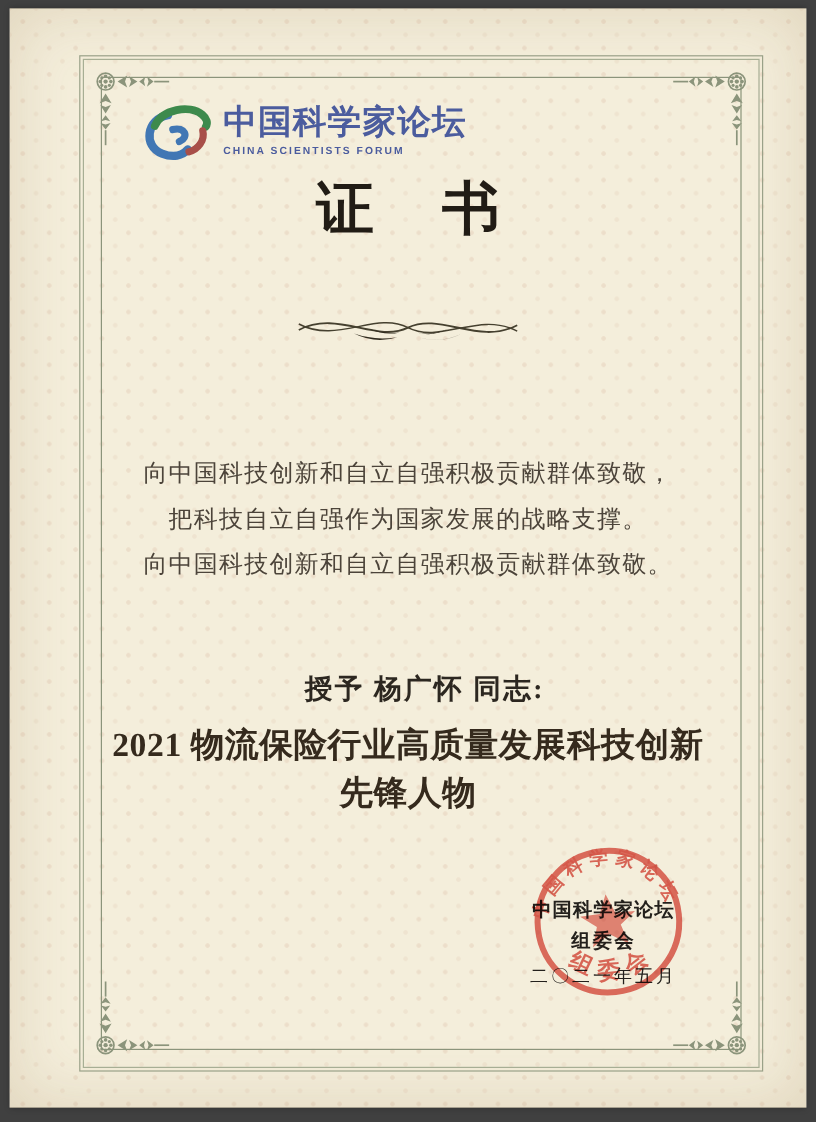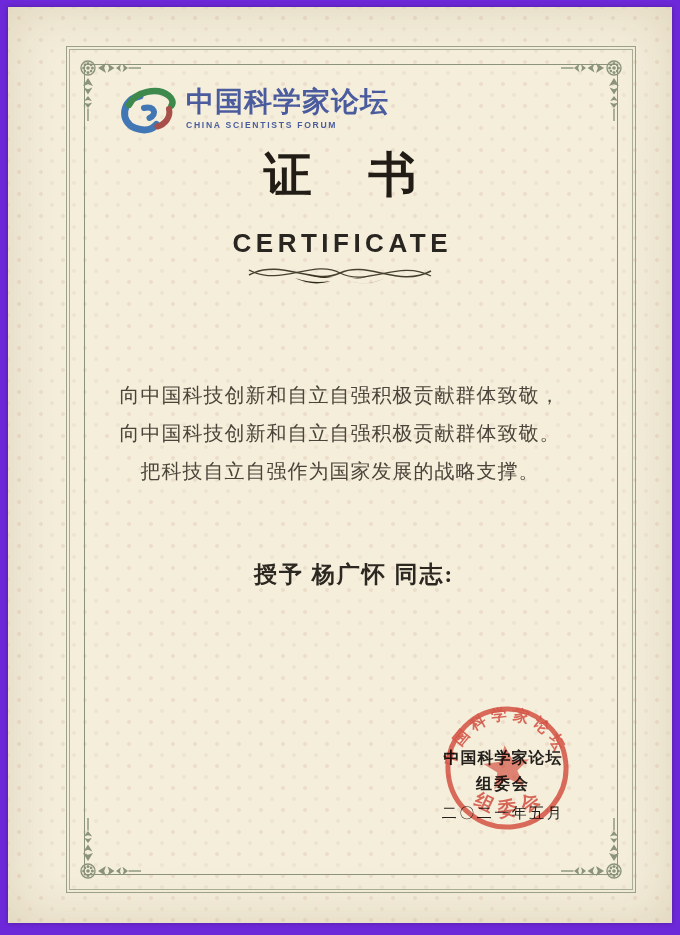--- a/index.html
+++ b/index.html
@@ -1,17 +1,17 @@
 <!DOCTYPE html>
 <html><head>
 <meta charset="utf-8">
 <style>
   html,body{margin:0;padding:0;}
   body{background:#ffffff;font-family:"Liberation Serif", serif;}
-  .stage{position:relative;width:680px;height:935px;background:#6d28d9;overflow:hidden;}
+  .stage{position:relative;width:680px;height:935px;background:#404040;overflow:hidden;}
   .paper{
     position:absolute;left:8px;top:7px;width:664px;height:916px;
     background-color:#f4eedb;
     background-image:
       radial-gradient(circle, rgba(205,160,135,0.20) 1.6px, transparent 2.2px),
       radial-gradient(circle, rgba(205,160,135,0.13) 1.6px, transparent 2.2px);
     background-size:22px 22px,22px 22px;
     background-position:0 0,11px 11px;
     box-shadow: inset 0 0 55px rgba(150,120,75,0.22), 0 0 5px rgba(0,0,0,0.28);
   }
@@ -139,40 +139,43 @@
         <path d="M15,21 C21,7 44,3 54.5,11.5 C58.5,14.8 59.5,18.5 57.5,21.5" fill="none" stroke="#3d8a4c" stroke-width="6.5" stroke-linecap="round"></path>
         <path d="M55,25 C57,33 51,40.5 43.5,42.5" fill="none" stroke="#a84f49" stroke-width="6" stroke-linecap="round"></path>
       </svg>
       <div class="logo-text">
         <div class="logo-cn">中国科学家论坛</div>
         <div class="logo-en">CHINA SCIENTISTS FORUM</div>
       </div>
     </div>
 
     <div class="cert-title">证 书</div>
-    <div class="cert-en">CERTIFICATE</div>
 
     <svg class="flourish" width="186" height="40" viewBox="0 0 186 40">
       <path d="M2,21 C34,4 66,32 93,19 C120,6 152,34 184,17" fill="none" stroke="#45402f" stroke-width="1.5"></path>
       <path d="M2,16 C34,33 66,5 93,19 C120,33 152,5 184,22" fill="none" stroke="#45402f" stroke-width="1.2"></path>
       <path d="M48,24 q18,9 36,3 q-19,3 -36,-3 z" fill="#2f2a1d"></path>
       <path d="M102,27 q18,6 36,-3 q-17,9 -36,3 z" fill="#2f2a1d"></path>
       <path d="M60,20 q14,6 26,3 q-13,1 -26,-3 z" fill="#2f2a1d"></path>
       <path d="M100,23 q14,4 26,-3 q-12,6 -26,3 z" fill="#2f2a1d"></path>
     </svg>
 
 
     <div class="body-block">
       <div>向中国科技创新和自立自强积极贡献群体致敬，</div>
+      <div>把科技自立自强作为国家发展的战略支撑。</div>
       <div>向中国科技创新和自立自强积极贡献群体致敬。</div>
-      <div>把科技自立自强作为国家发展的战略支撑。</div>
     </div>
 
     <div class="grant-line">授予 杨广怀 同志:</div>
 
+    <div class="award-title">
+      <div>2021 物流保险行业高质量发展科技创新</div>
+      <div>先锋人物</div>
+    </div>
 
     <div class="signature">
       <div class="sig-org1">中国科学家论坛</div>
       <div class="sig-org2">组委会</div>
       <div class="sig-date">二〇二一年五月</div>
     </div>
 
     <svg class="seal" viewBox="0 0 134 134">
       <defs>
         <path id="seal-arc-top" d="M 15,82 A 53,53 0 1 1 119,82" fill="none"></path>

